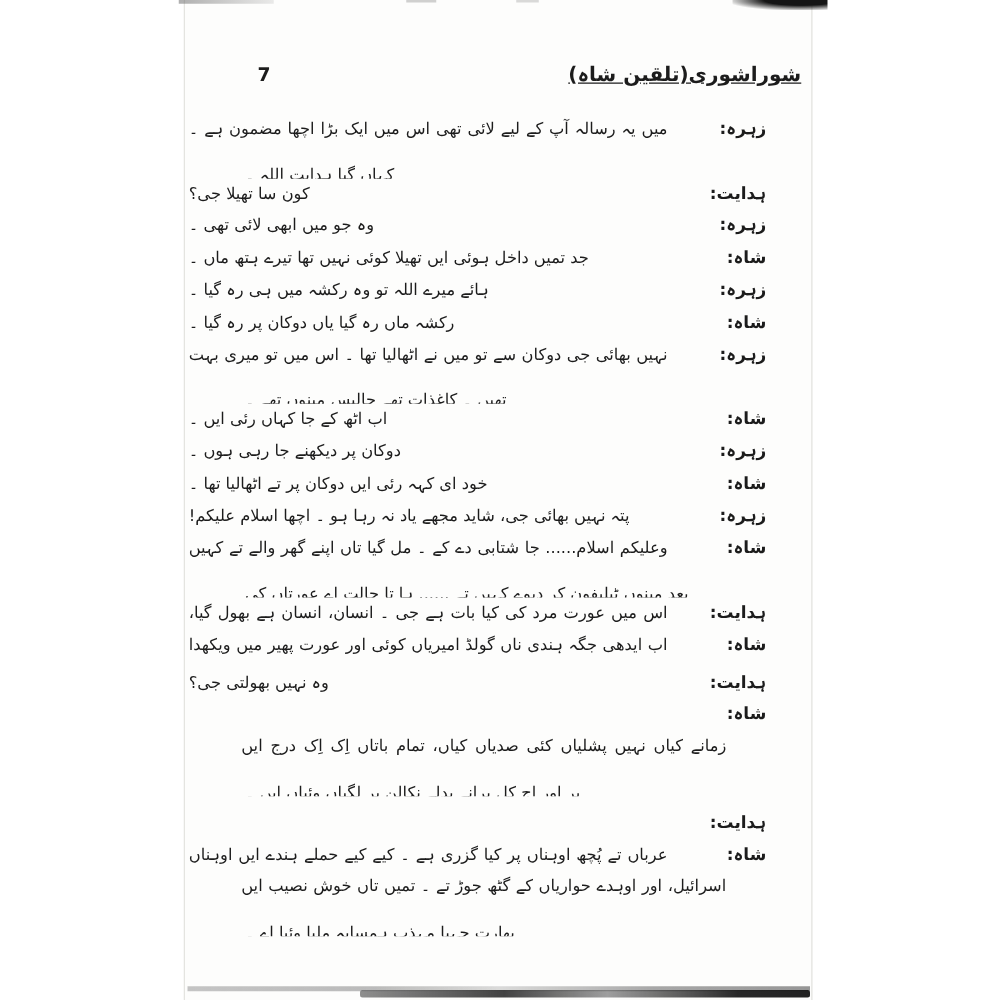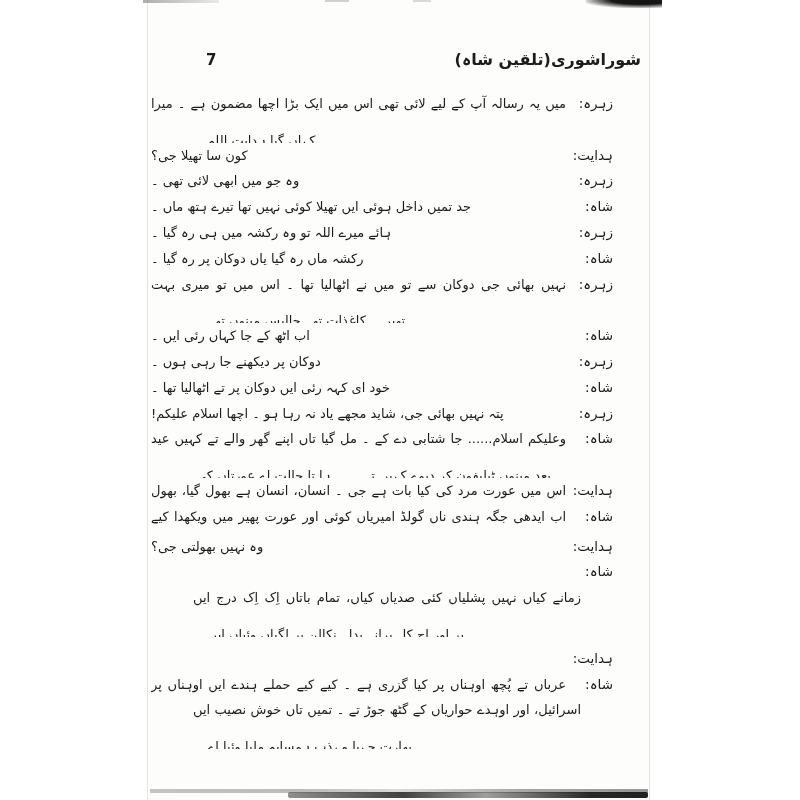--- a/index.html
+++ b/index.html
@@ -2,26 +2,26 @@
 <html lang="ur"><head>
 <meta charset="utf-8">
 <style>
   html,body{margin:0;padding:0;background:#ffffff;}
   .canvas{position:relative;width:800px;height:800px;background:#ffffff;overflow:hidden;
           font-family:"DejaVu Sans",sans-serif;}
   .page{position:absolute;left:147px;top:0;width:501px;height:800px;background:#fdfdfc;
         border-left:1px solid rgba(180,180,172,.35);border-right:1px solid rgba(195,195,188,.45);}
   .content{position:absolute;left:3px;right:8px;top:0;direction:rtl;color:#1c1c1c;}
   .header-row{position:relative;margin-top:50px;height:24px;font-weight:bold;}
-  .title{position:absolute;right:0;top:0;font-size:16px;white-space:nowrap;}
+  .title{position:absolute;right:0;top:0;font-size:16px;white-space:nowrap;text-decoration:underline;}
   .pagenum{position:absolute;left:55px;top:1px;font-size:15px;font-family:"DejaVu Sans",sans-serif;}
   .dialogue{margin-top:17px;}
   .row{display:flex;height:25.8px;line-height:25.8px;padding-left:0;padding-right:28px;
        overflow:hidden;font-size:13px;}
-  .speaker{flex:0 0 47px;font-weight:normal;white-space:nowrap;font-size:13.5px;}
+  .speaker{flex:0 0 47px;font-weight:bold;white-space:nowrap;font-size:13.5px;margin-left:32px;}
   .txt{flex:1 1 auto;text-align:left;}
   .row.full .txt{text-align:justify;text-align-last:justify;}
   .row.center .txt{text-align:left;padding-left:45px;padding-right:55px;margin-top:11px;}
   .row.fullc .txt{text-align:justify;text-align-last:justify;padding:0 32px 0 42px;}
   
   .smudge-tr{position:absolute;left:586px;top:0;width:76px;height:8px;
              background:radial-gradient(ellipse at 72% 0%, #151515 38%, rgba(21,21,21,0) 78%);}
   .smudge-tl{position:absolute;left:143px;top:0;width:76px;height:3px;
              background:linear-gradient(90deg, rgba(110,110,110,.55), rgba(165,165,165,.22));}
   .smudge-tm1{position:absolute;left:325px;top:0;width:24px;height:2px;background:rgba(140,140,140,.4);}

